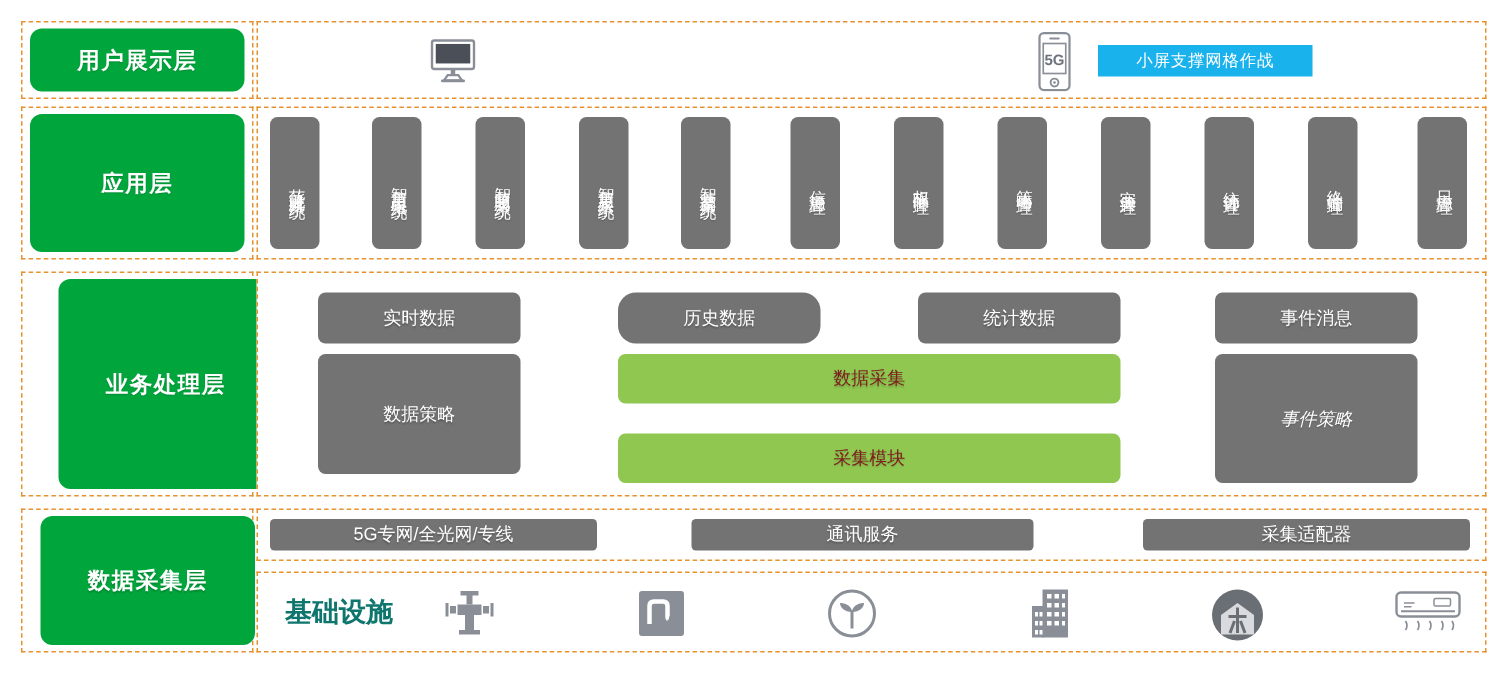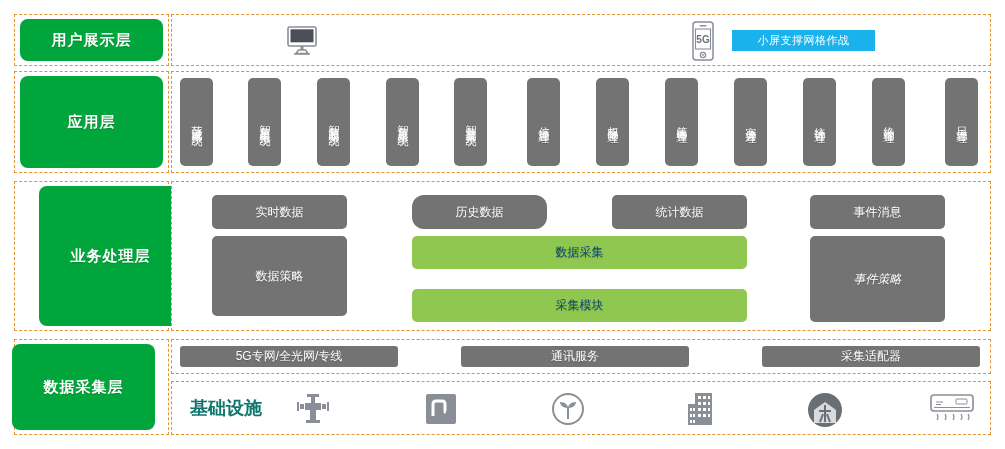--- a/index.html
+++ b/index.html
@@ -53,21 +53,21 @@
     font-size: 11px;
     line-height: 1;
   }
   .slate.flat { border-radius: 3px; }
 
   
   .limebar {
     position: absolute;
     background: #8fc751;
     border-radius: 5px;
-    color: #0c4a6e;
+    color: #7f1d1d;
     font-size: 12px;
     display: flex;
     align-items: center;
     justify-content: center;
     text-shadow: 0 1px 1px rgba(0,0,0,.18);
   }
 
   
   .bluebar {
     position: absolute;
@@ -199,21 +199,21 @@
     <span>数据采集</span>
   </div>
   <div class="limebar" style="left:412px; top:289px; width:335px; height:33px;">
     <span>采集模块</span>
   </div>
   <div class="slate" style="left:810px; top:236px; width:135px; height:86px;font-style:italic;">
     <span>事件策略</span>
   </div>
 
   <div class="dash" style="left:14px; top:339px; width:155px; height:96px;"></div>
-  <div class="layer-label" style="left:12px; top:344px; width:143px; height:86px;">
+  <div class="layer-label" style="left:27px; top:344px; width:143px; height:86px;">
     <span>数据采集层</span>
   </div>
 
   <div class="dash" style="left:171px; top:339px; width:820px; height:35px;"></div>
 
   <div class="slate flat" style="left:180px; top:346px; width:218px; height:21px;">
     <span>5G专网/全光网/专线</span>
   </div>
   <div class="slate flat" style="left:762px; top:346px; width:218px; height:21px;">
     <span>采集适配器</span>

